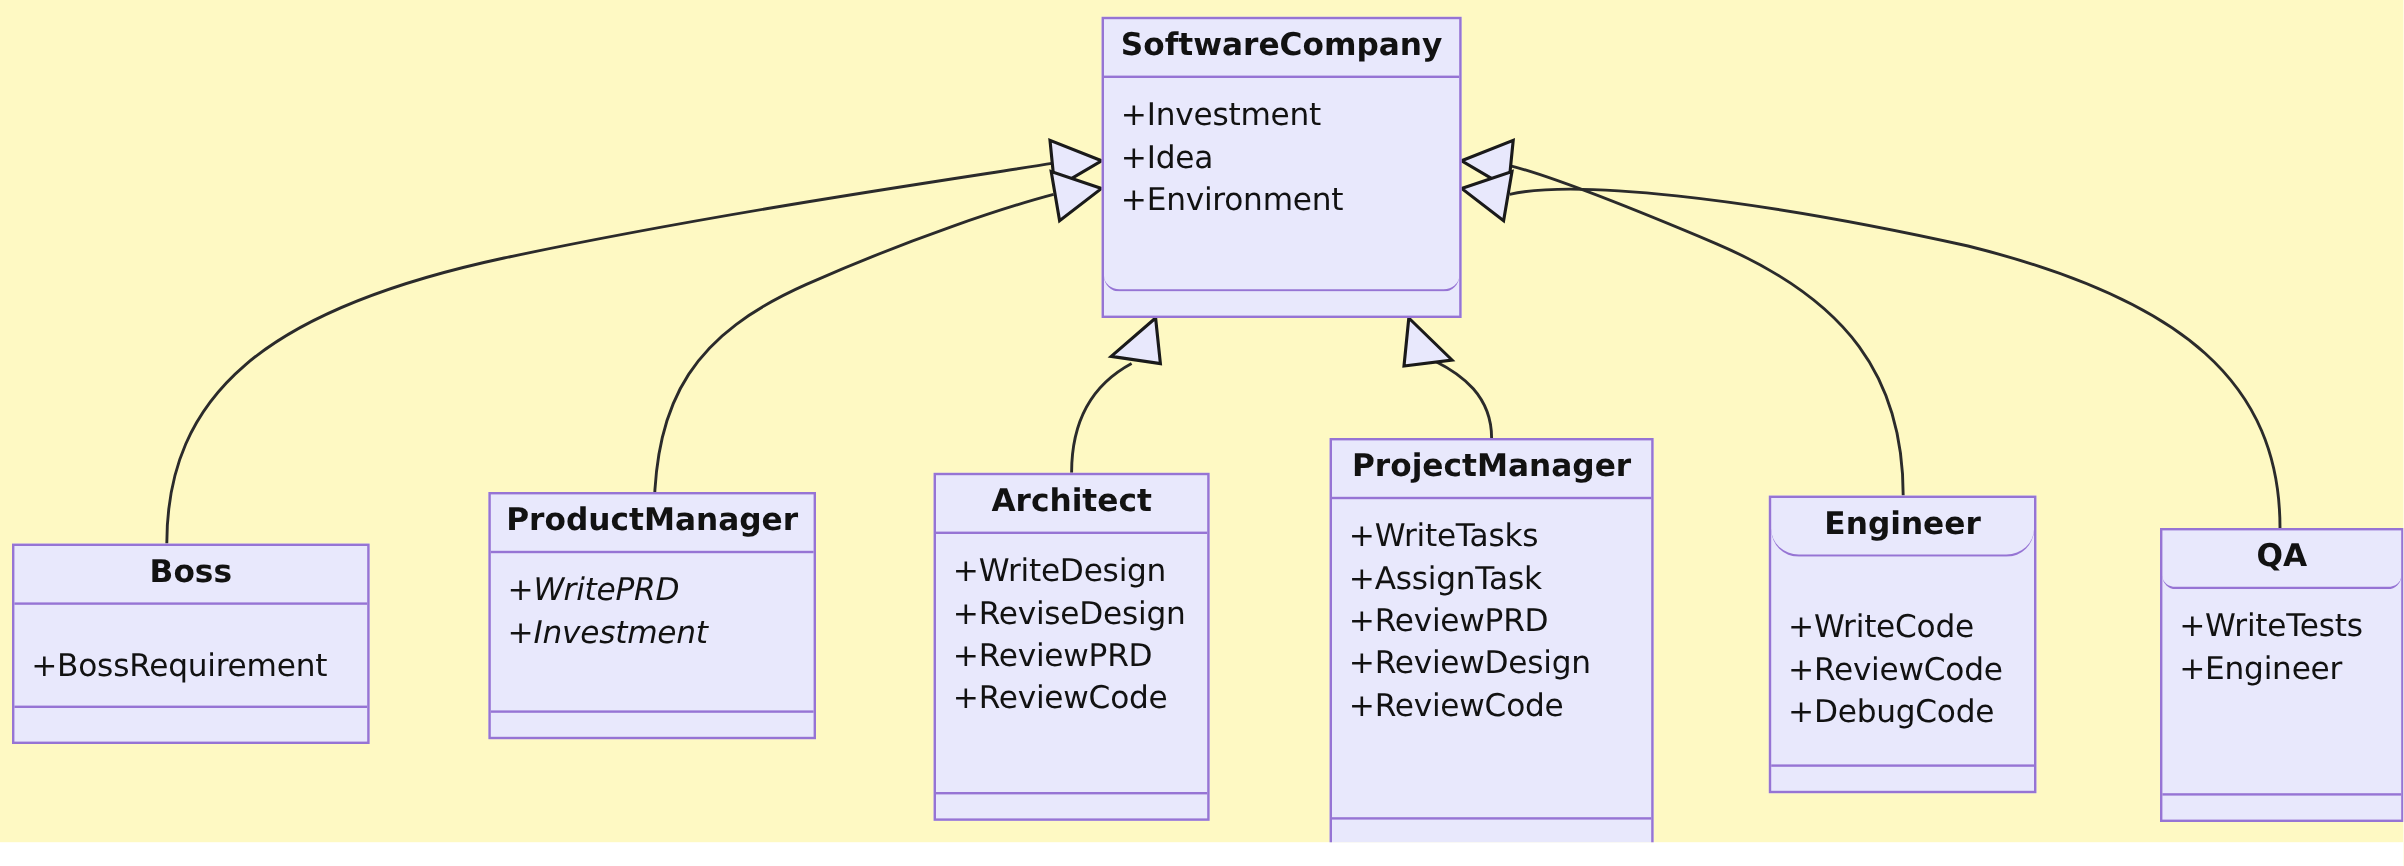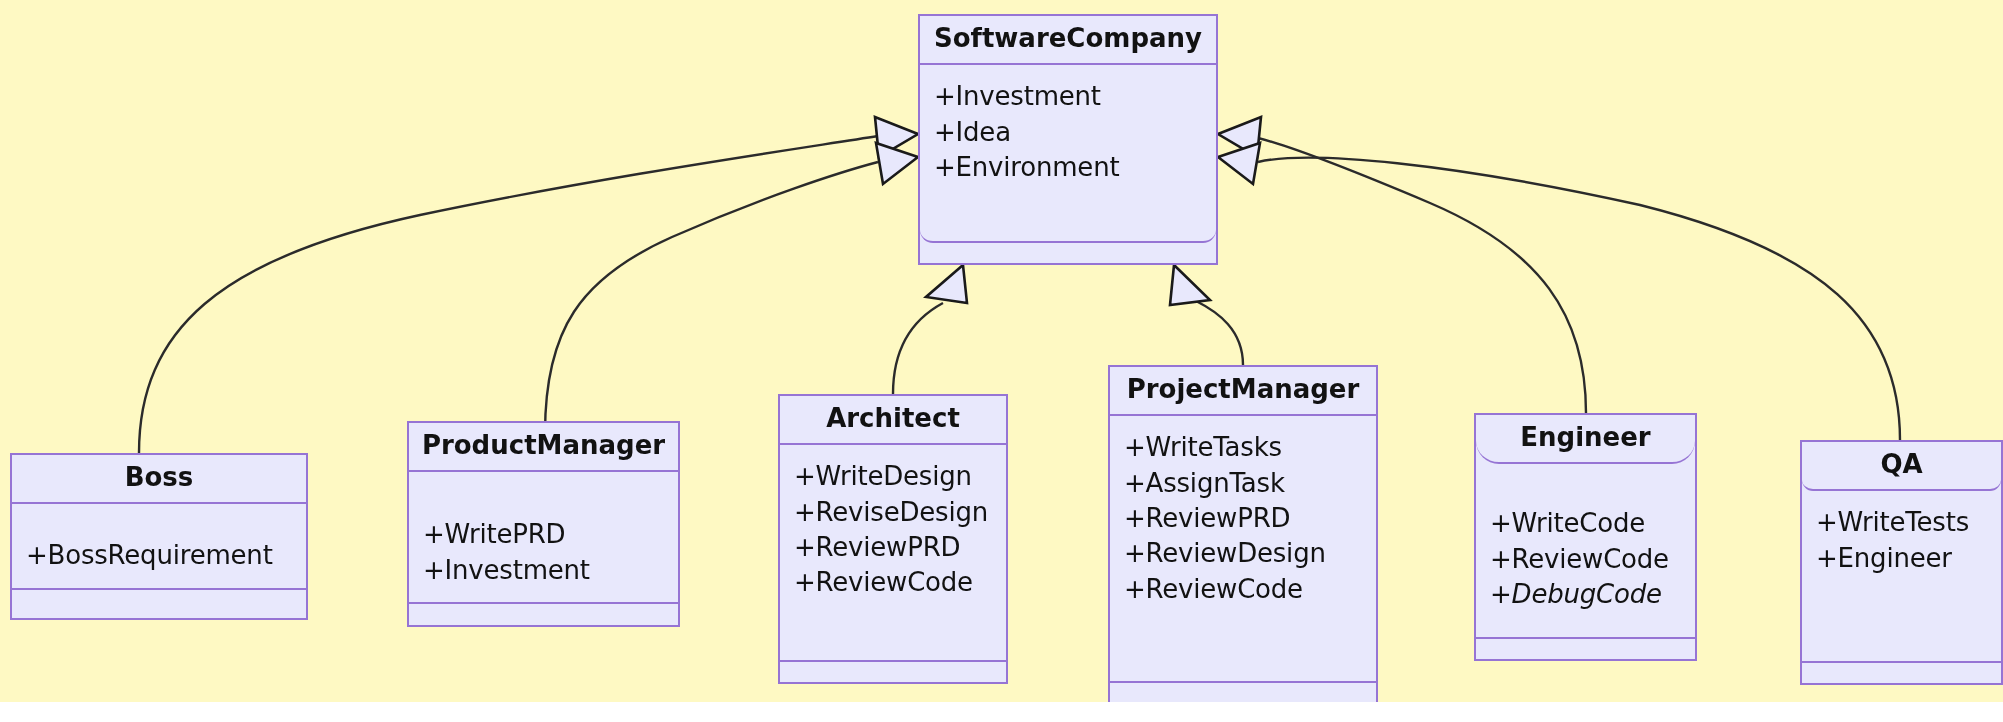--- a/index.html
+++ b/index.html
@@ -110,23 +110,23 @@
         </div>
         <div class="uml-members uml-methods empty-members" style="border-bottom: none;"></div>
       </div>
       <div class="uml-class" style="left: 10px; top: 453px; width: 298px; height: 167px; background: rgb(232, 232, 252); border-color: rgb(150, 116, 212); gap: 20px;">
         <div class="uml-title" style="border-bottom-color: rgb(150, 116, 212); color: rgb(18, 18, 18);">Boss</div>
         <div class="uml-members" style="border-bottom-color: rgb(150, 116, 212);">
           <div class="uml-member" style="color: rgb(18, 18, 18);">+BossRequirement</div>
         </div>
         <div class="uml-members uml-methods empty-members" style="border-bottom: none;"></div>
       </div>
-      <div class="uml-class" style="left: 407px; top: 421px; width: 273px; height: 206px; background: rgb(232, 232, 252); border-color: rgb(150, 116, 212); gap: 31px;">
+      <div class="uml-class" style="left: 407px; top: 410px; width: 273px; height: 206px; background: rgb(232, 232, 252); border-color: rgb(150, 116, 212);">
         <div class="uml-title" style="border-bottom-color: rgb(150, 116, 212); color: rgb(18, 18, 18);">ProductManager</div>
-        <div class="uml-members" style="border-bottom-color: rgb(150, 116, 212);">
+        <div class="uml-members" style="border-bottom-color: rgb(150, 116, 212); font-style: italic;">
           <div class="uml-member" style="color: rgb(18, 18, 18);">+WritePRD</div>
           <div class="uml-member" style="color: rgb(18, 18, 18);">+Investment</div>
         </div>
         <div class="uml-members uml-methods empty-members" style="border-bottom: none;"></div>
       </div>
       <div class="uml-class" style="left: 778px; top: 394px; width: 230px; height: 290px; background: rgb(232, 232, 252); border-color: rgb(150, 116, 212);">
         <div class="uml-title" style="border-bottom-color: rgb(150, 116, 212); color: rgb(18, 18, 18);">Architect</div>
         <div class="uml-members" style="border-bottom-color: rgb(150, 116, 212);">
           <div class="uml-member" style="color: rgb(18, 18, 18);">+WriteDesign</div>
           <div class="uml-member" style="color: rgb(18, 18, 18);">+ReviseDesign</div>
@@ -144,21 +144,21 @@
           <div class="uml-member" style="color: rgb(18, 18, 18);">+ReviewDesign</div>
           <div class="uml-member" style="color: rgb(18, 18, 18);">+ReviewCode</div>
         </div>
         <div class="uml-members uml-methods empty-members" style="border-bottom: none;"></div>
       </div>
       <div class="uml-class" style="left: 1474px; top: 413px; width: 223px; height: 248px; background: rgb(232, 232, 252); border-color: rgb(150, 116, 212);">
         <div class="uml-title" style="border-bottom-color: rgb(150, 116, 212); color: rgb(18, 18, 18); border-radius: 23px;">Engineer</div>
         <div class="uml-members" style="border-bottom-color: rgb(150, 116, 212);">
           <div class="uml-member" style="color: rgb(18, 18, 18); margin-top: 28px;">+WriteCode</div>
           <div class="uml-member" style="color: rgb(18, 18, 18);">+ReviewCode</div>
-          <div class="uml-member" style="color: rgb(18, 18, 18); font-style: italic;">+DebugCode</div>
+          <div class="uml-member" style="color: rgb(18, 18, 18);">+DebugCode</div>
         </div>
         <div class="uml-members uml-methods empty-members" style="border-bottom: none;"></div>
       </div>
       <div class="uml-class" style="left: 1800px; top: 440px; width: 203px; height: 245px; background: rgb(232, 232, 252); border-color: rgb(150, 116, 212);">
         <div class="uml-title" style="border-bottom-color: rgb(150, 116, 212); color: rgb(18, 18, 18); border-radius: 11px;">QA</div>
         <div class="uml-members" style="border-bottom-color: rgb(150, 116, 212);">
           <div class="uml-member" style="color: rgb(18, 18, 18);">+WriteTests</div>
           <div class="uml-member" style="color: rgb(18, 18, 18);">+Engineer</div>
         </div>
         <div class="uml-members uml-methods empty-members" style="border-bottom: none;"></div>

